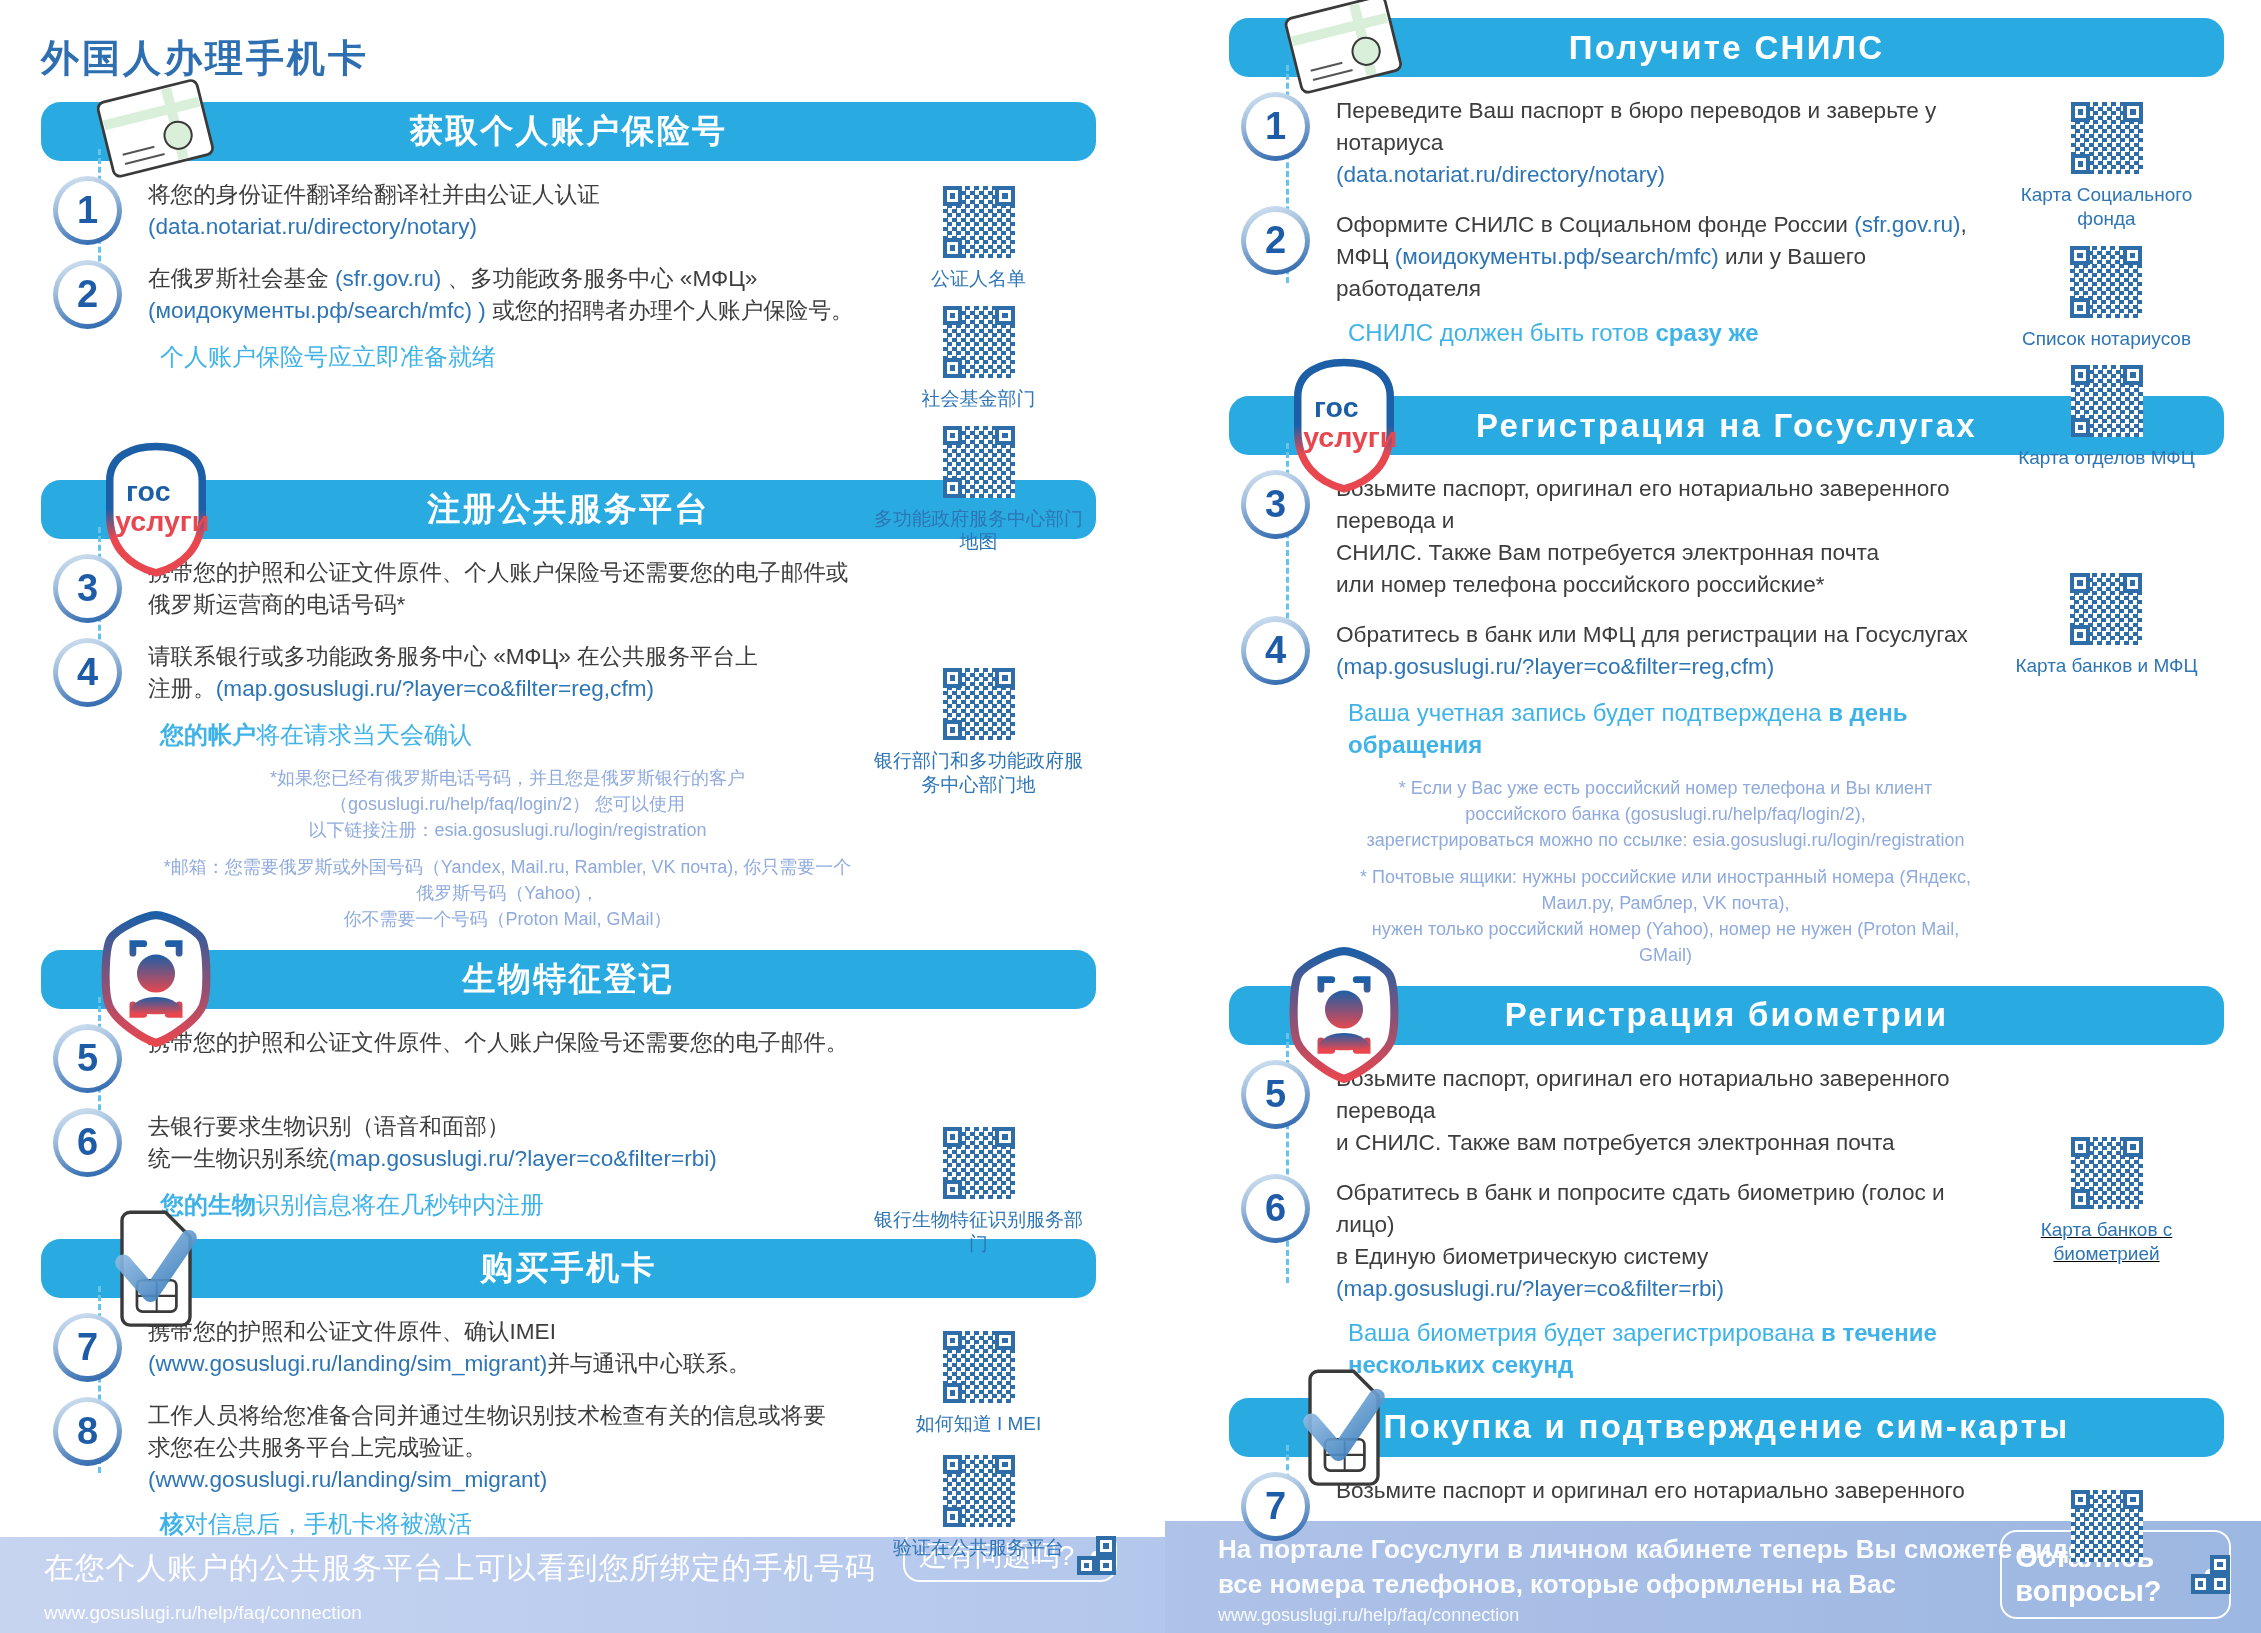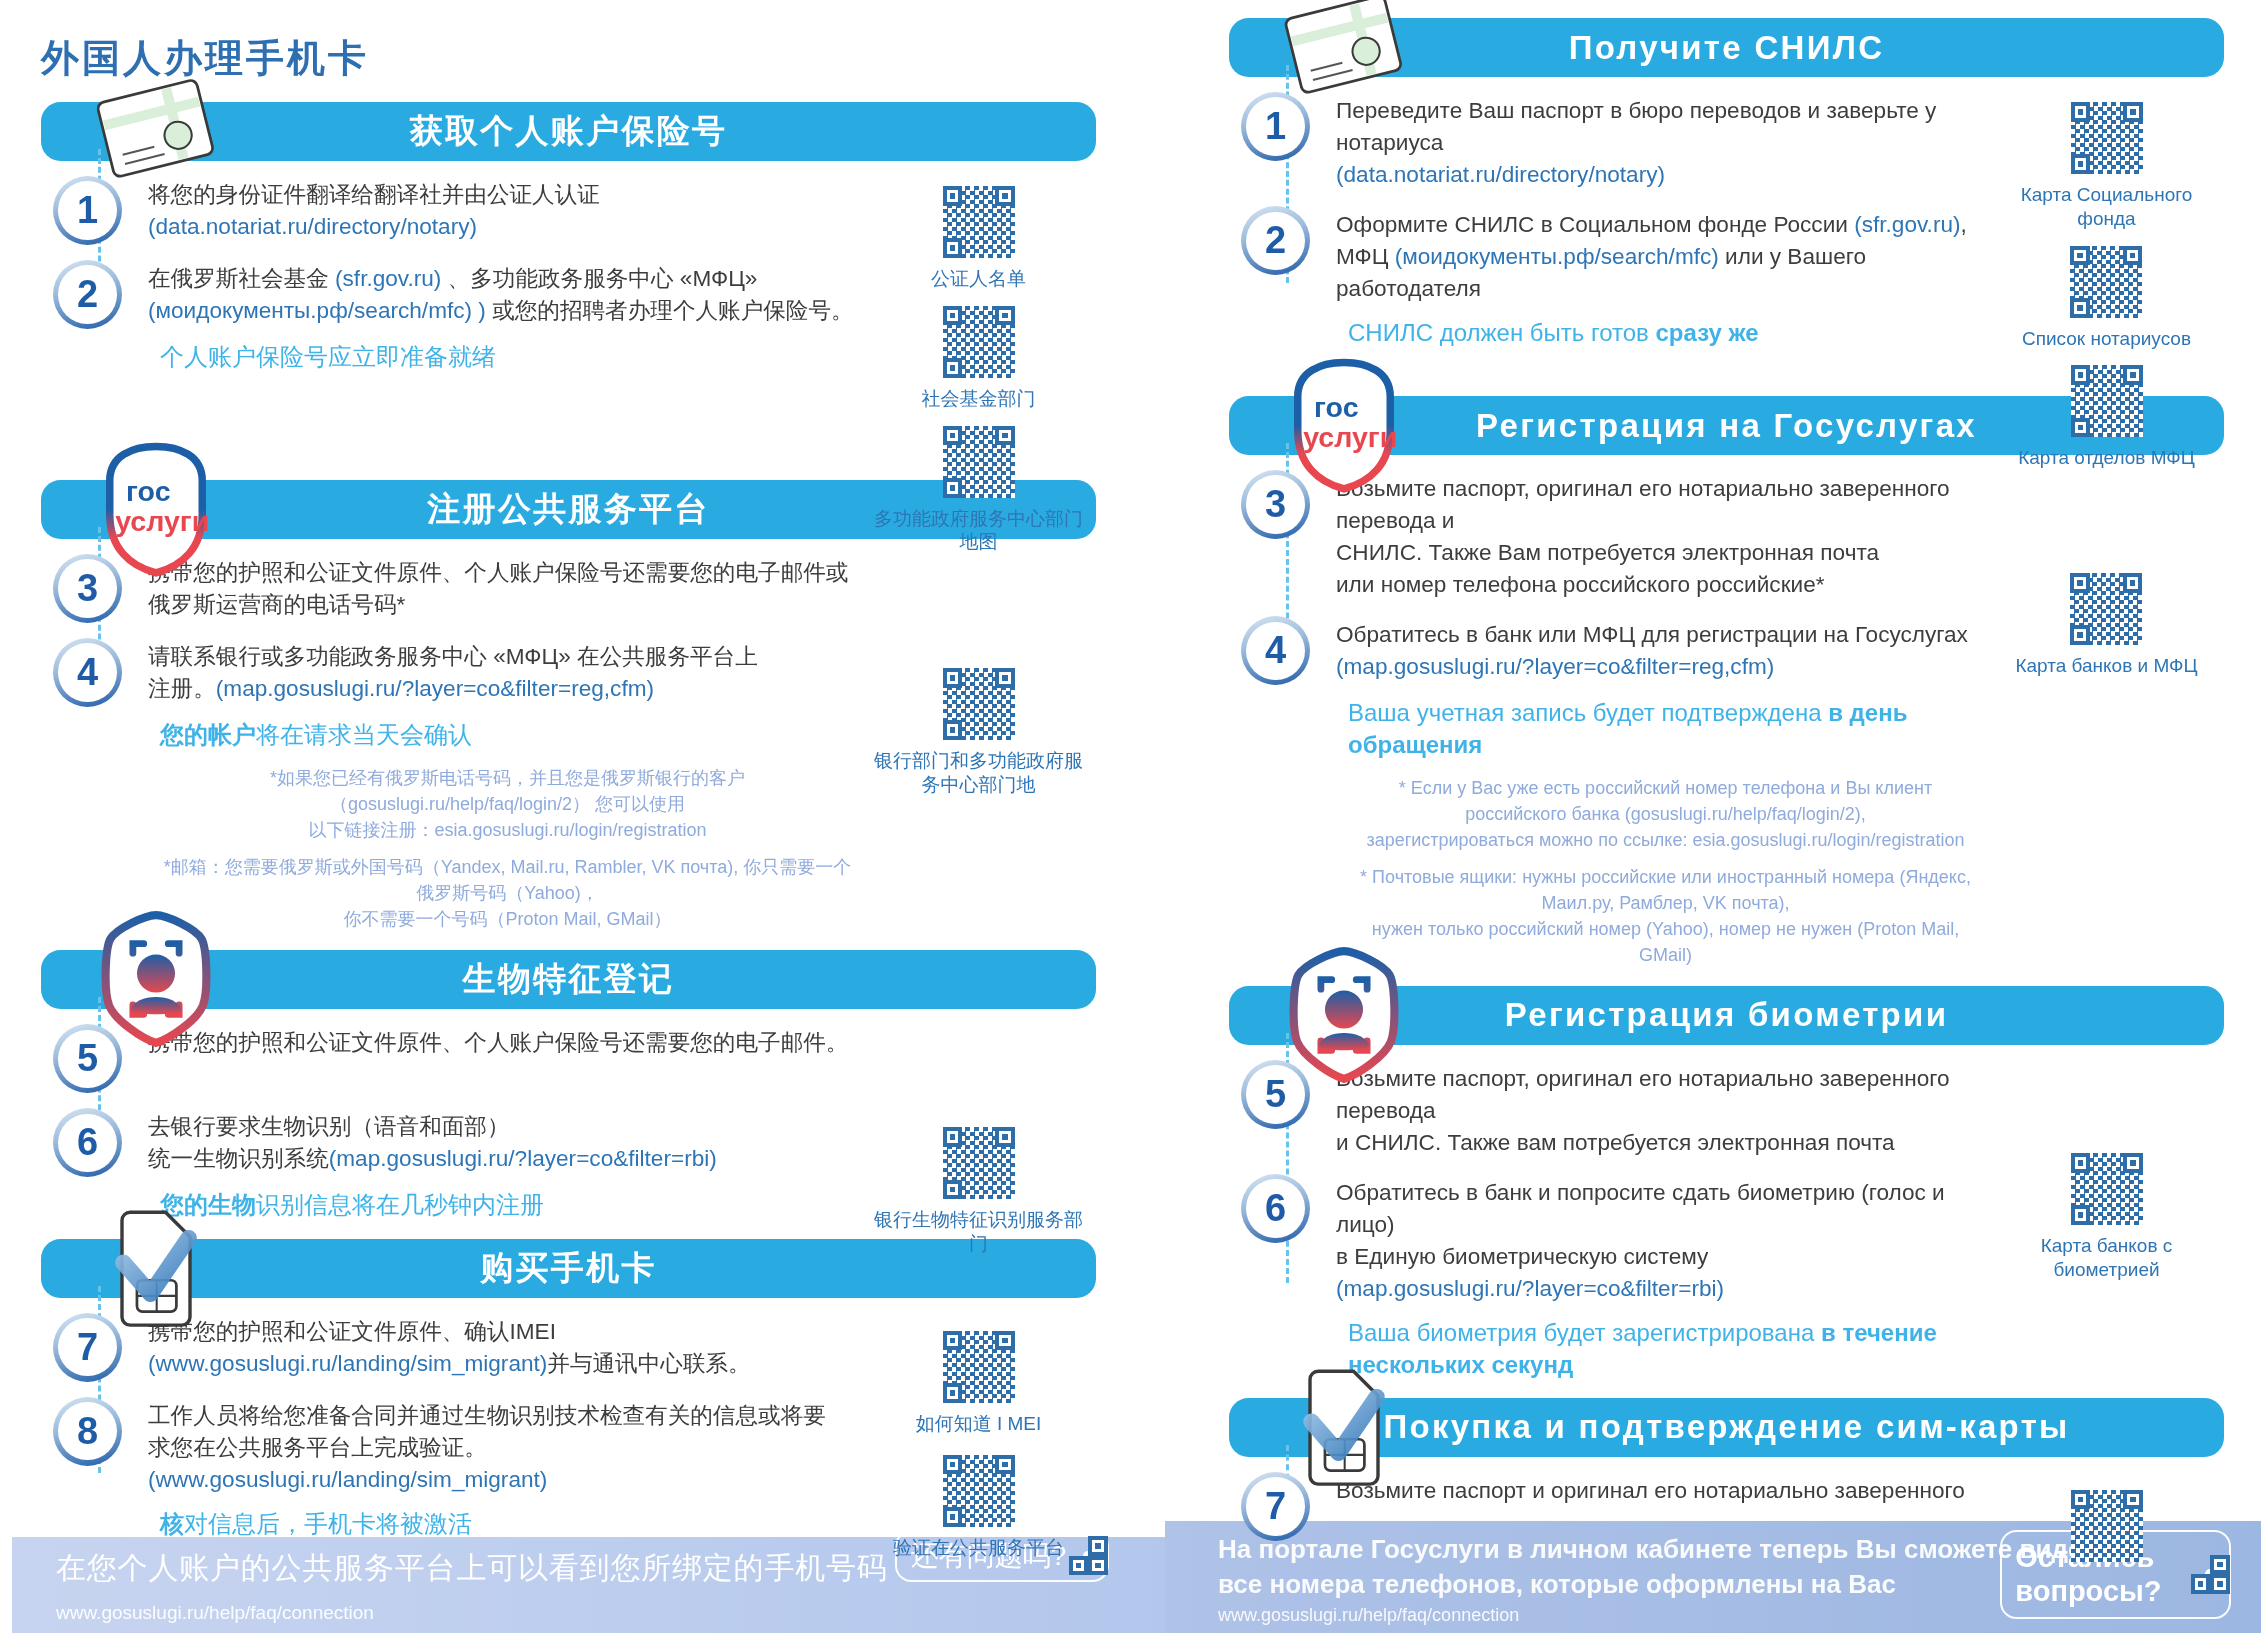--- a/index.html
+++ b/index.html
@@ -56,22 +56,22 @@
 
   
   #sec-l0 .qr-rail{top:84px;} #sec-r0 .qr-rail{top:84px;}
   #sec-l1 .qr-rail{top:188px;} #sec-r1 .qr-rail{top:177px;}
   #sec-l2 .qr-rail{top:177px;} #sec-r2 .qr-rail{top:151px;}
   #sec-l3 .qr-rail{top:92px;gap:19.6px;} #sec-r3 .qr-rail{top:92px;gap:30px;}
   #sec-l0,#sec-r0{min-height:360px;}
 
   
   .footer-left,.footer-right{position:absolute;bottom:0;color:#fff;}
-  .footer-left{left:12px;width:1165px;height:96px;
-      background:linear-gradient(90deg,#c7d4f0 0%,#b3c7ec 100%);}
+  .footer-left{left:0;width:1165px;height:96px;
+      background:linear-gradient(90deg,#c7d4f0 0%,#b3c7ec 100%);padding-left:20px;}
   .footer-right{left:1165px;right:0;height:112px;
       background:linear-gradient(90deg,#afc2e8 0%,#9cb7e1 100%);}
   .f-big{position:absolute;left:44px;top:10.6px;font-size:30px;letter-spacing:0.8px;white-space:nowrap;}
   .f-url{position:absolute;left:44px;bottom:9px;font-size:19px;opacity:.95;}
   .fr-big{position:absolute;left:53px;top:10.6px;font-size:26px;font-weight:bold;line-height:1.35;opacity:.95;}
   .fr-url{position:absolute;left:53px;bottom:7.5px;font-size:18px;opacity:.9;}
   .ask-box{position:absolute;display:flex;align-items:center;gap:16.6px;
       border:2.3px solid rgba(255,255,255,.95);border-radius:16.6px;padding:7.5px 13.6px;}
   .ask-left{right:68px;top:-7.5px;}
   .ask-right{right:30px;top:9px;}
@@ -448,21 +448,21 @@
             <div class="step">
               <div class="num-circle">
                 <b>6</b>
               </div>
               <div class="step-text"><span class="sg-b">Обратитесь в банк и попросите сдать биометрию (голос и лицо)</span><br><span class="sg-b">в Единую биометрическую систему</span><br><span class="sg-l">(map.gosuslugi.ru/?layer=co&amp;filter=rbi)</span></div>
             </div>
           </div>
         <p class="note"><span class="sg-n">Ваша биометрия будет зарегистрирована </span><span class="sg-nb">в течение нескольких секунд</span></p>
       </div>
       <div class="qr-rail">
-          <figure class="qr-item" style="margin: 16px;">
+          <figure class="qr-item" style="margin: 0px; text-decoration: underline;">
             <div class="qr">
               <i class="f tl"></i>
               <i class="f tr"></i>
               <i class="f bl"></i>
             </div>
             <figcaption class="qr-label">Карта банков с биометрией</figcaption>
           </figure>
         </div>
     </section>
 

